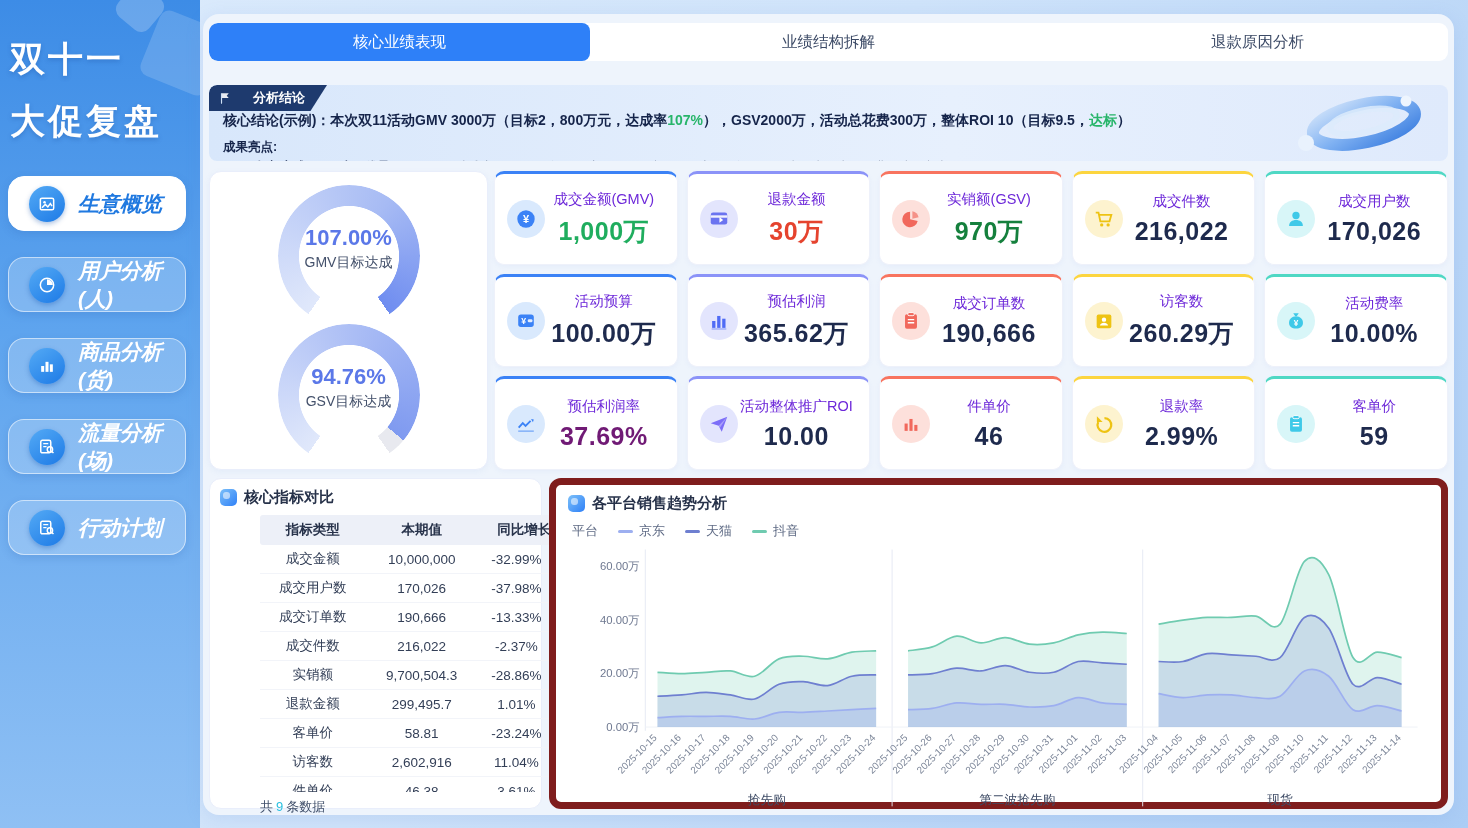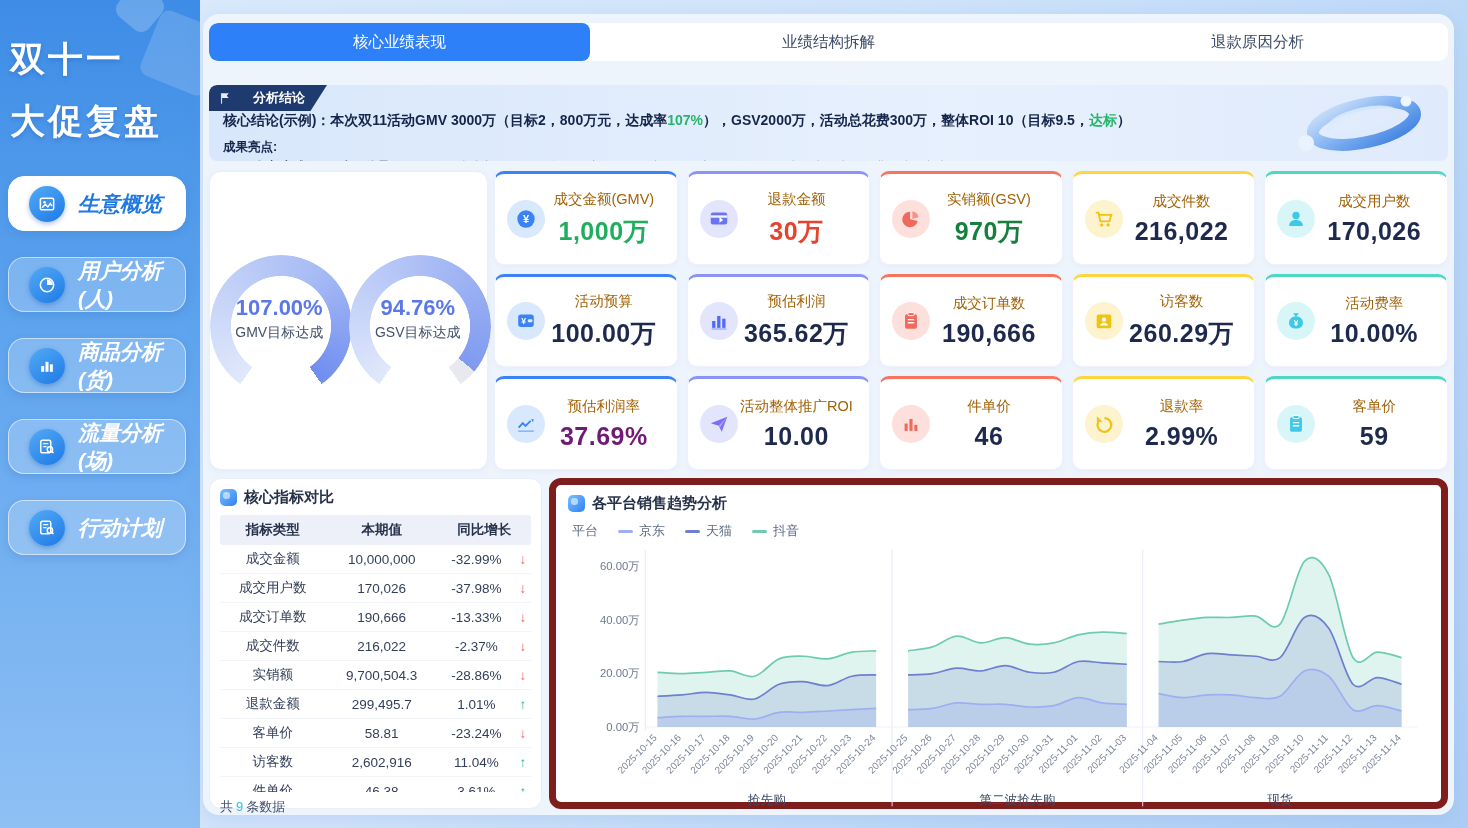--- a/index.html
+++ b/index.html
@@ -41,49 +41,49 @@
   .badge svg { width:13px; height:13px; }
   .b-line1 { margin-top:17px; font-size:14px; font-weight:700; color:#15244a; }
   .b-green { color:#27b56a; }
   .b-sub { margin-top:9px; font-size:12.5px; font-weight:700; color:#15244a; }
   .b-bullet { margin-top:3px; font-size:12.5px; color:#23324f; }
   .b-bullet b { color:#15244a; }
   .ring-deco { position:absolute; right:12px; top:8px; }
 
   
   .gauge-card { position:absolute; left:6px; top:157px; width:279px; height:299px; background:#fff; border-radius:12px;
-    border:1px solid #e9eefb; box-shadow:0 2px 6px rgba(120,150,220,.08); display:flex; 
+    border:1px solid #e9eefb; box-shadow:0 2px 6px rgba(120,150,220,.08); display:flex; flex-direction:column;
     align-items:center; justify-content:space-around; padding:10px 0; }
   .gauge-wrap { position:relative; width:142px; height:132px; }
   .gauge { position:absolute; left:0; top:0; width:142px; height:142px; border-radius:50%;
     -webkit-mask:radial-gradient(closest-side,transparent 70%,#000 71%); mask:radial-gradient(closest-side,transparent 70%,#000 71%); }
   .gauge-txt { position:absolute; left:0; top:40px; width:100%; text-align:center; }
   .gauge-val { font-size:22px; font-weight:800; color:#5b78e8; }
   .gauge-lab { font-size:14px; color:#44516b; margin-top:3px; }
 
   
   .kpi-grid { position:absolute; left:291px; top:157px; width:954px; height:299px;
     display:grid; grid-template-columns:repeat(5,1fr); grid-template-rows:repeat(3,1fr); gap:9px; }
   .kpi { background:#fff; border-radius:10px; position:relative; display:flex; align-items:center;
     border:1px solid #eef1fa; box-shadow:0 2px 5px rgba(130,160,220,.07); border-top-width:3px; }
   .kpi-ico { width:38px; height:38px; border-radius:50%; margin-left:12px; flex:0 0 38px;
     display:flex; align-items:center; justify-content:center; }
   .kpi-ico svg { width:22px; height:22px; }
   .kpi-body { flex:1; text-align:center; padding-right:14px; }
-  .kpi-label { font-size:14.5px; color:#a16207; margin-bottom:6px; }
+  .kpi-label { font-size:14.5px; color:#6d28d9; margin-bottom:6px; }
   .kpi-value { font-size:25px; font-weight:700; letter-spacing:.5px; }
 
   
   .panel-title { display:flex; align-items:center; gap:7px; font-size:15px; font-weight:700; color:#27324a; }
   .pt-ico { width:17px; height:17px; border-radius:5px; background:linear-gradient(135deg,#7cc0f9,#2f80f7); position:relative; }
   .pt-ico:after { content:""; position:absolute; left:3px; top:3px; width:7px; height:7px; border-radius:3px; background:rgba(255,255,255,.55); }
 
   .table-card { position:absolute; left:6px; top:464px; width:333px; height:331px; background:#fff; border-radius:12px;
     border:1px solid #e9eefb; padding:9px 10px 6px 10px; }
-  .tbl { width:100%; margin-top:8px; }
+  .tbl { width:100%; margin-top:8px;margin-left:40px; }
   .tbl-head { display:flex; background:#edf0f8; border-radius:3px; height:30px; align-items:center;
     font-size:13.5px; font-weight:700; color:#27324a; }
   .tbl-rows { height:247px; overflow:hidden; }
   .tbl-row { display:flex; align-items:center; height:29px; border-bottom:1px solid #f2f4f9; font-size:13.5px; color:#333f57; }
   .c1 { width:34%; text-align:center; }
   .c2 { width:36%; text-align:center; }
   .c3 { width:30%; text-align:center; display:flex; align-items:center; }
   .c3 .gv { flex:1; text-align:center; }
   .c3 .arr { width:16px; font-weight:700; }
   .arr.down { color:#f05b5b; } .arr.up { color:#2eb872; }

